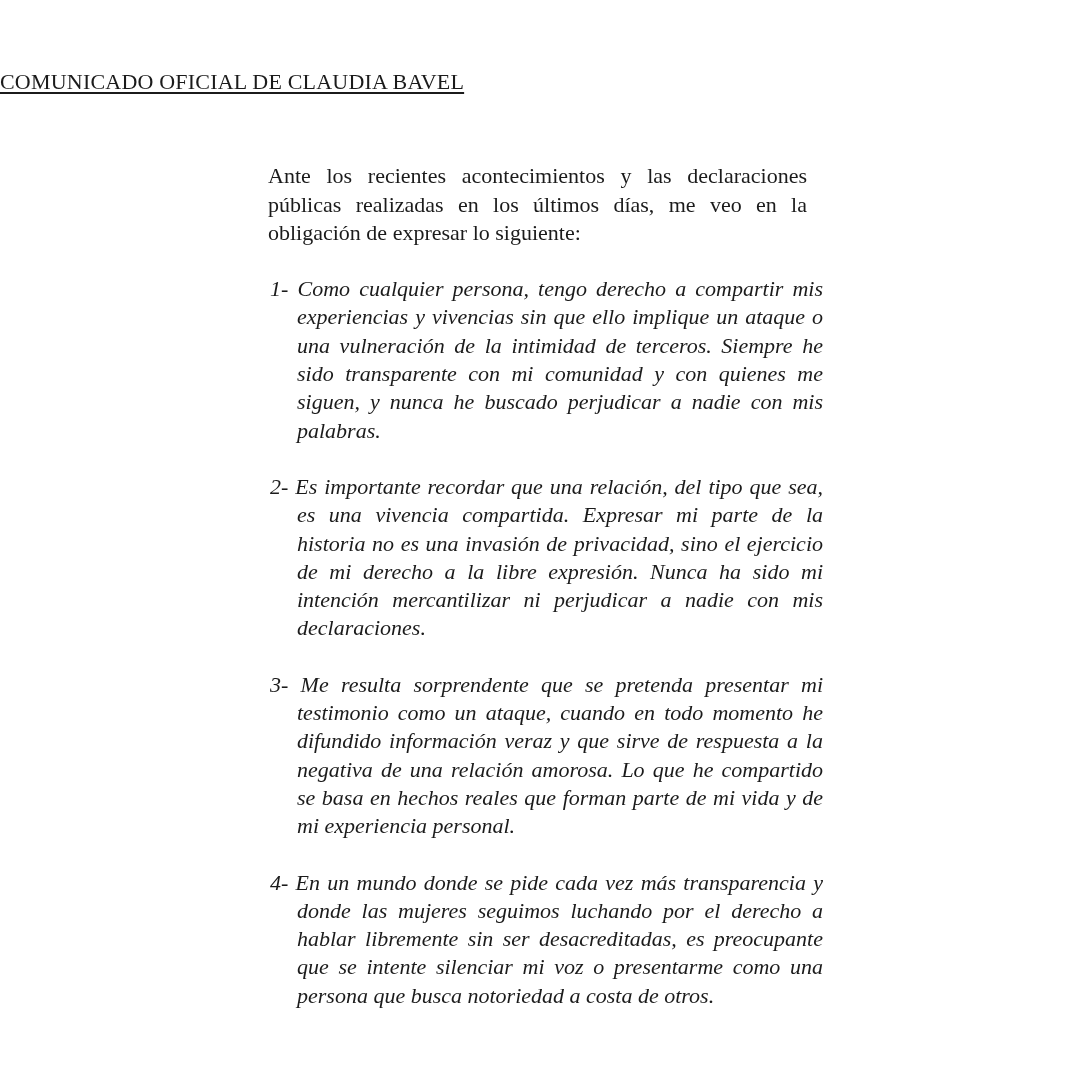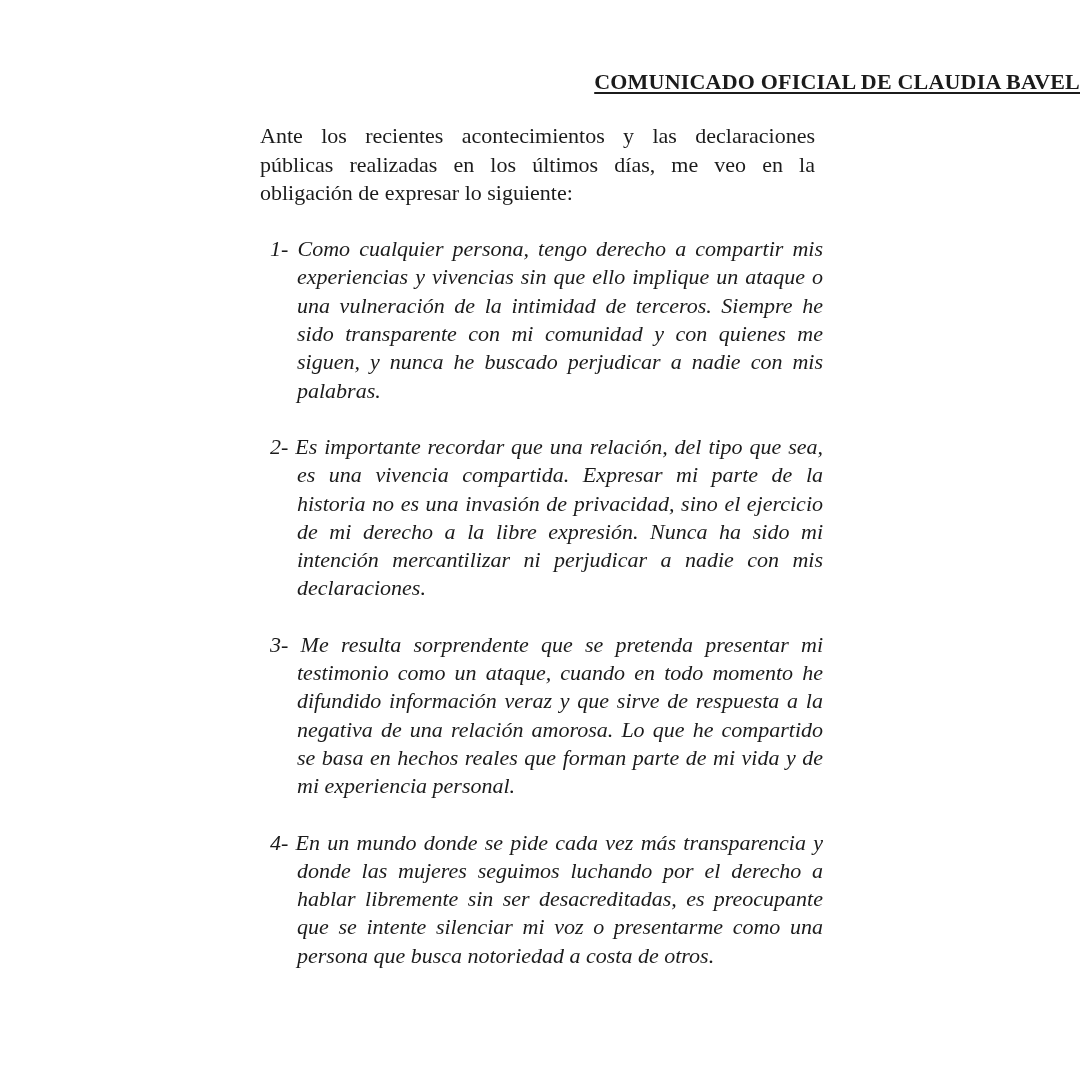--- a/index.html
+++ b/index.html
@@ -16,39 +16,39 @@
   }
   .page {
     position: relative;
     width: 1080px;
     height: 1080px;
     background: #ffffff;
     box-sizing: border-box;
     padding-top: 68px;
   }
   .doc-title {
-    margin: 0 0 26px 0;
-    text-align: right;
+    margin: 0 0 66px 0;
+    text-align: left;
     font-size: 22px;
     line-height: 28.3px;
-    font-weight: bold;
+    font-weight: normal;
     text-decoration: underline;
     text-underline-offset: 3px;
     text-decoration-thickness: 2px;
     letter-spacing: 0.2px;
   }
   .content {
     margin-left: 252px;
     width: 571px;
     font-size: 22px;
     line-height: 28.3px;
     text-align: justify;
   }
   .intro {
-    margin: 8px;
+    margin: 16px;
   }
   .item {
     margin: 28px 0 0 0;
     padding-left: 45px;
     text-indent: -27px;
     font-style: italic;
   }
   .item .marker {
     white-space: nowrap;
   }

